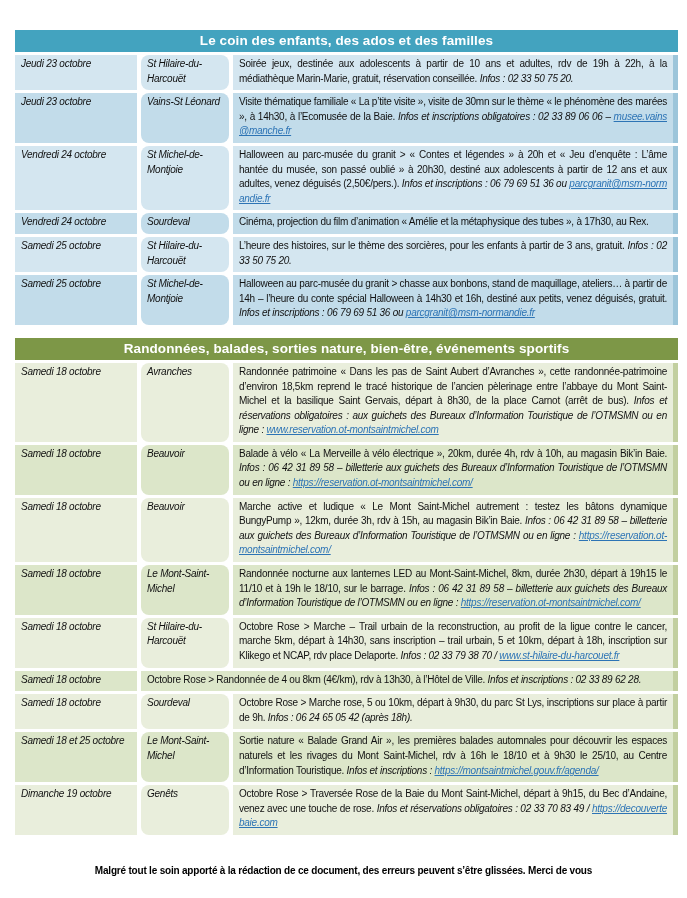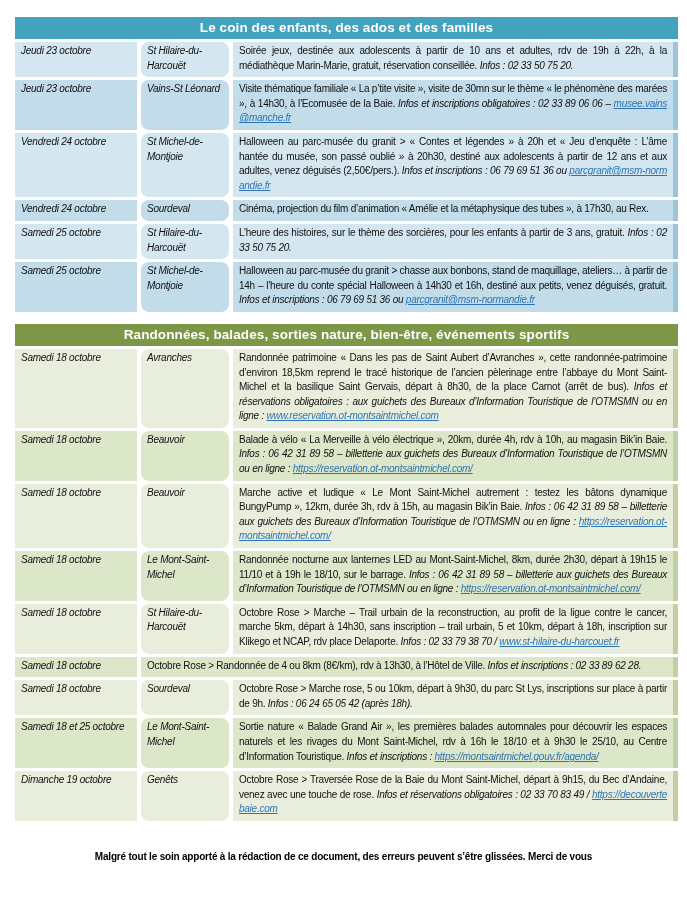--- a/index.html
+++ b/index.html
@@ -16,20 +16,21 @@
   .event-table + .event-table { margin-top: 12px; }
 
   .table-title {
     background: var(--hdr);
     color: #ffffff;
     font-weight: bold;
     font-size: 13.5px;
     text-align: center;
     padding: 3px 0 4px 0;
     letter-spacing: 0.1px;
+    margin-top: 13px;
   }
 
   .row { display: flex; gap: 4px; margin-top: 3px; }
   .cell {
     font-size: 10px;
     line-height: 14.6px;
     letter-spacing: -0.25px;
     padding: 2px 6px 4px 6px;
   }
   .cell.date { width: 110px; flex: none; font-style: italic; }
@@ -121,21 +122,21 @@
           <div class="cell loc">Le Mont-Saint-Michel</div>
           <div class="cell desc"><span class="bold">Randonnée nocturne aux lanternes LED au Mont-Saint-Michel,</span><span class="norm"> 8km, durée 2h30, départ à 19h15 le 11/10 et à 19h le 18/10, sur le barrage.  </span><span class="ital">Infos : 06 42 31 89 58 – billetterie aux guichets des Bureaux d’Information Touristique de l’OTMSMN ou en ligne : </span><a class="link" href="#">https://reservation.ot-montsaintmichel.com/</a></div>
         </div>
         <div class="row a">
           <div class="cell date">Samedi 18 octobre</div>
           <div class="cell loc">St Hilaire-du-Harcouët</div>
           <div class="cell desc"><span class="bold">Octobre Rose &gt; Marche – Trail urbain de la reconstruction</span><span class="norm">, au profit de la ligue contre le cancer, marche 5km, départ à 14h30, sans inscription – trail urbain, 5 et 10km, départ à 18h, inscription sur Klikego et NCAP, rdv place Delaporte. </span><span class="ital">Infos : 02 33 79 38 70 / </span><a class="link" href="#">www.st-hilaire-du-harcouet.fr</a></div>
         </div>
         <div class="row b">
           <div class="cell date">Samedi 18 octobre</div>
-          <div class="cell desc"><span class="bold">Octobre Rose &gt; Randonnée</span><span class="norm"> de 4 ou 8km (8€/km), rdv à 13h30, à l’Hôtel de Ville. </span><span class="ital">Infos et inscriptions : 02 33 89 62 28.</span></div>
+          <div class="cell desc"><span class="bold">Octobre Rose &gt; Randonnée</span><span class="norm"> de 4 ou 8km (4€/km), rdv à 13h30, à l’Hôtel de Ville. </span><span class="ital">Infos et inscriptions : 02 33 89 62 28.</span></div>
         </div>
         <div class="row a">
           <div class="cell date">Samedi 18 octobre</div>
           <div class="cell loc">Sourdeval</div>
           <div class="cell desc"><span class="bold">Octobre Rose &gt; Marche rose,</span><span class="norm"> 5 ou 10km, départ à 9h30, du parc St Lys, inscriptions sur place à partir de 9h. </span><span class="ital">Infos : 06 24 65 05 42 (après 18h).</span></div>
         </div>
         <div class="row b">
           <div class="cell date">Samedi 18 et 25 octobre</div>
           <div class="cell loc">Le Mont-Saint-Michel</div>
           <div class="cell desc"><span class="bold">Sortie nature « Balade Grand Air »,</span><span class="norm"> les premières balades automnales pour découvrir les espaces naturels et les rivages du Mont Saint-Michel, rdv à 16h le 18/10 et à 9h30 le 25/10, au Centre d’Information Touristique. </span><span class="ital">Infos et inscriptions : </span><a class="link" href="#">https://montsaintmichel.gouv.fr/agenda/</a></div>

